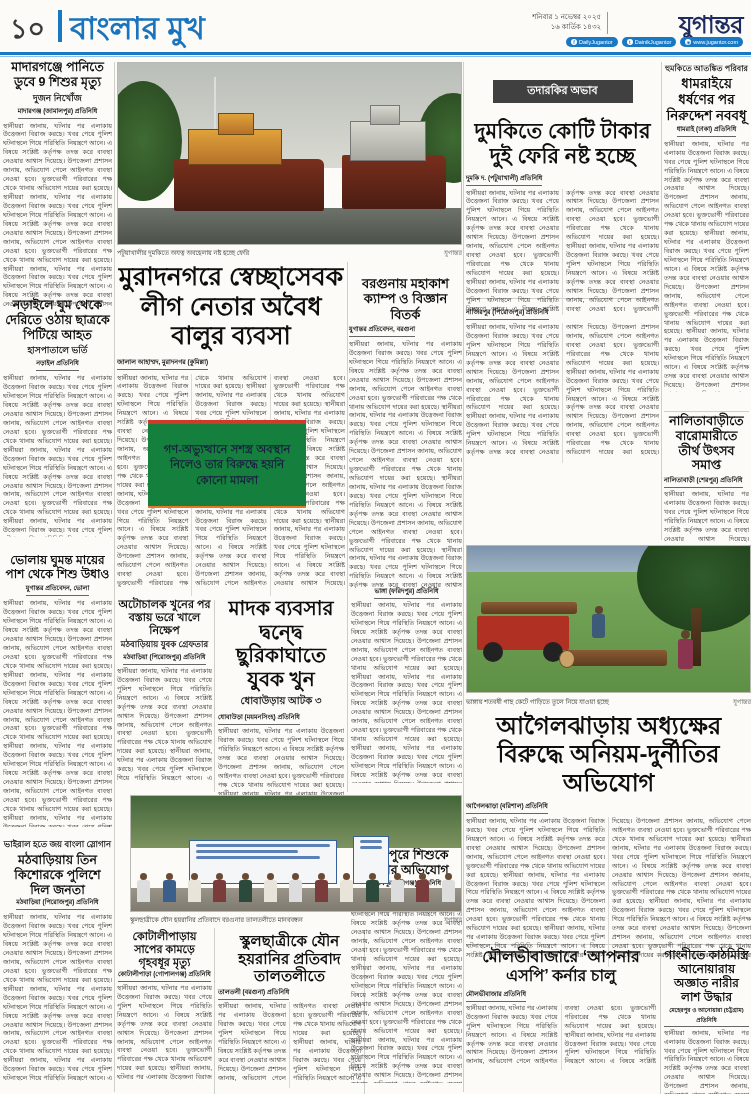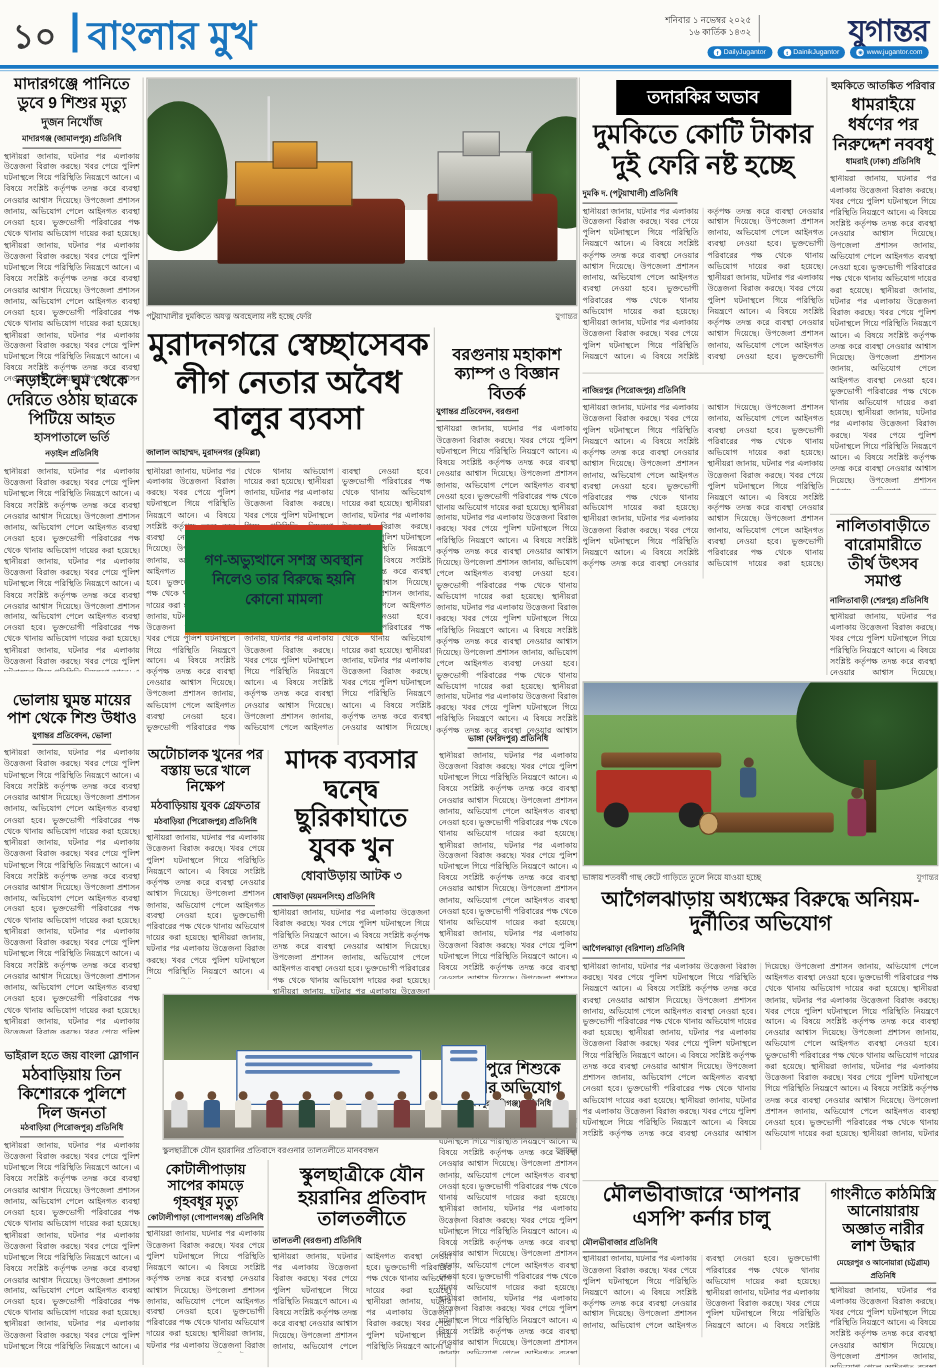--- a/index.html
+++ b/index.html
@@ -25,22 +25,22 @@
   .head-c{font-weight:bold;text-align:center;color:#0e0e0e;line-height:1.18;}
   .sub-c{font-weight:bold;text-align:center;color:#222;}
   .byline{font-size:6.4px;font-weight:bold;color:#111;}
   .byline span{border-bottom:1px solid #666;padding-bottom:1px;display:inline-block;}
   .byline.ctr{text-align:center;}
   .body-txt{font-size:6.3px;line-height:1.42;text-align:justify;color:#232323;overflow:hidden;}
   .cols2{column-count:2;column-gap:7px;column-rule:1px solid #d9d9d6;}
   .cols3{column-count:3;column-gap:7px;column-rule:1px solid #d9d9d6;}
   .vr{position:absolute;width:1px;background:#cfcfca;}
   .hr{position:absolute;height:1px;background:#cfcfca;}
-  .kicker-bar{background:#000000;color:#fff;font-weight:bold;text-align:center;font-size:14px;
-              padding:2px 0;width:140px;margin:0 auto;}
+  .kicker-bar{background:#404040;color:#fff;font-weight:bold;text-align:center;font-size:11px;
+              padding:2px 0;width:140px;margin:16px auto;}
   .kicker-txt{font-weight:bold;text-align:center;color:#1c1c1c;}
   .caption{font-size:6.4px;color:#2c2c2c;display:flex;justify-content:space-between;}
   .caption .credit{color:#555;}
   
   .pquote{position:absolute;background:#15803d;border-top:4px solid #d03a28;border-bottom:2px solid #e87722;
           display:flex;align-items:center;justify-content:center;text-align:center;
           font-weight:bold;font-size:11.5px;line-height:1.35;color:#18233f;padding:4px 8px;box-sizing:border-box;}
   
   .photo{position:absolute;overflow:hidden;border:1px solid #b9b9b4;box-sizing:border-box;}
   .ferry-sky{position:absolute;left:0;top:0;width:100%;height:58%;background:linear-gradient(#b9beb8,#d9dad2);}
@@ -212,21 +212,21 @@
     <div style="position:absolute;left:211px;top:93px;width:15px;height:30px;border-radius:3px;background:#8a3550;"></div>
     <div style="position:absolute;left:128px;top:60px;width:8px;height:8px;border-radius:50%;background:#5f4330;"></div>
     <div style="position:absolute;left:125px;top:68px;width:13px;height:24px;border-radius:3px;background:#3d5a78;"></div>
   </div>
   <div class="caption abs" style="left:466px;top:697px;width:285px;">
     <span>ভাঙ্গায় শতবর্ষী গাছ কেটে গাড়িতে তুলে নিয়ে যাওয়া হচ্ছে</span>
     <span class="credit">যুগান্তর</span>
   </div>
 
   <div class="abs" style="left:466px;top:712px;width:285px;">
-    <div class="head-c" style="font-size:16px;">আগৈলঝাড়ায় অধ্যক্ষের বিরুদ্ধে অনিয়ম-দুর্নীতির অভিযোগ</div>
+    <div class="head-c" style="font-size:24px;">আগৈলঝাড়ায় অধ্যক্ষের বিরুদ্ধে অনিয়ম-দুর্নীতির অভিযোগ</div>
     <div class="byline" style="margin-top:4px;"><span>আগৈলঝাড়া (বরিশাল) প্রতিনিধি</span></div>
     <div class="body-txt cols2" style="height:150px;margin-top:3px;">স্থানীয়রা জানায়, ঘটনার পর এলাকায় উত্তেজনা বিরাজ করছে। খবর পেয়ে পুলিশ ঘটনাস্থলে গিয়ে পরিস্থিতি নিয়ন্ত্রণে আনে। এ বিষয়ে সংশ্লিষ্ট কর্তৃপক্ষ তদন্ত করে ব্যবস্থা নেওয়ার আশ্বাস দিয়েছে। উপজেলা প্রশাসন জানায়, অভিযোগ পেলে আইনগত ব্যবস্থা নেওয়া হবে। ভুক্তভোগী পরিবারের পক্ষ থেকে থানায় অভিযোগ দায়ের করা হয়েছে। স্থানীয়রা জানায়, ঘটনার পর এলাকায় উত্তেজনা বিরাজ করছে। খবর পেয়ে পুলিশ ঘটনাস্থলে গিয়ে পরিস্থিতি নিয়ন্ত্রণে আনে। এ বিষয়ে সংশ্লিষ্ট কর্তৃপক্ষ তদন্ত করে ব্যবস্থা নেওয়ার আশ্বাস দিয়েছে। উপজেলা প্রশাসন জানায়, অভিযোগ পেলে আইনগত ব্যবস্থা নেওয়া হবে। ভুক্তভোগী পরিবারের পক্ষ থেকে থানায় অভিযোগ দায়ের করা হয়েছে। স্থানীয়রা জানায়, ঘটনার পর এলাকায় উত্তেজনা বিরাজ করছে। খবর পেয়ে পুলিশ ঘটনাস্থলে গিয়ে পরিস্থিতি নিয়ন্ত্রণে আনে। এ বিষয়ে সংশ্লিষ্ট কর্তৃপক্ষ তদন্ত করে ব্যবস্থা নেওয়ার আশ্বাস দিয়েছে। উপজেলা প্রশাসন জানায়, অভিযোগ পেলে আইনগত ব্যবস্থা নেওয়া হবে। ভুক্তভোগী পরিবারের পক্ষ থেকে থানায় অভিযোগ দায়ের করা হয়েছে। স্থানীয়রা জানায়, ঘটনার পর এলাকায় উত্তেজনা বিরাজ করছে। খবর পেয়ে পুলিশ ঘটনাস্থলে গিয়ে পরিস্থিতি নিয়ন্ত্রণে আনে। এ বিষয়ে সংশ্লিষ্ট কর্তৃপক্ষ তদন্ত করে ব্যবস্থা নেওয়ার আশ্বাস দিয়েছে। উপজেলা প্রশাসন জানায়, অভিযোগ পেলে আইনগত ব্যবস্থা নেওয়া হবে। ভুক্তভোগী পরিবারের পক্ষ থেকে থানায় অভিযোগ দায়ের করা হয়েছে। স্থানীয়রা জানায়, ঘটনার পর এলাকায় উত্তেজনা বিরাজ করছে। খবর পেয়ে পুলিশ ঘটনাস্থলে গিয়ে পরিস্থিতি নিয়ন্ত্রণে আনে। এ বিষয়ে সংশ্লিষ্ট কর্তৃপক্ষ তদন্ত করে ব্যবস্থা নেওয়ার আশ্বাস দিয়েছে। উপজেলা প্রশাসন জানায়, অভিযোগ পেলে আইনগত ব্যবস্থা নেওয়া হবে। ভুক্তভোগী পরিবারের পক্ষ থেকে থানায় অভিযোগ দায়ের করা হয়েছে। স্থানীয়রা জানায়, ঘটনার পর এলাকায় উত্তেজনা বিরাজ করছে। খবর পেয়ে পুলিশ ঘটনাস্থলে গিয়ে পরিস্থিতি নিয়ন্ত্রণে আনে। এ বিষয়ে সংশ্লিষ্ট কর্তৃপক্ষ তদন্ত করে ব্যবস্থা নেওয়ার আশ্বাস দিয়েছে। উপজেলা প্রশাসন জানায়, অভিযোগ পেলে আইনগত ব্যবস্থা নেওয়া হবে। ভুক্তভোগী পরিবারের পক্ষ থেকে থানায় অভিযোগ দায়ের করা হয়েছে। স্থানীয়রা জানায়, ঘটনার পর এলাকায় উত্তেজনা বিরাজ করছে। খবর পেয়ে পুলিশ ঘটনাস্থলে গিয়ে পরিস্থিতি নিয়ন্ত্রণে আনে। এ বিষয়ে সংশ্লিষ্ট কর্তৃপক্ষ তদন্ত করে ব্যবস্থা নেওয়ার আশ্বাস দিয়েছে। উপজেলা প্রশাসন জানায়, অভিযোগ পেলে আইনগত ব্যবস্থা নেওয়া হবে। ভুক্তভোগী পরিবারের পক্ষ থেকে থানায় অভিযোগ দায়ের করা হয়েছে। স্থানীয়রা জানায়, ঘটনার পর এলাকায় উত্তেজনা বিরাজ করছে। খবর পেয়ে পুলিশ ঘটনাস্থলে গিয়ে পরিস্থিতি নিয়ন্ত্রণে আনে। এ বিষয়ে সংশ্লিষ্ট কর্তৃপক্ষ তদন্ত করে ব্যবস্থা নেওয়ার আশ্বাস দিয়েছে। উপজেলা প্রশাসন জানায়, অভিযোগ পেলে আইনগত ব্যবস্থা নেওয়া হবে। ভুক্তভোগী পরিবারের পক্ষ থেকে থানায় অভিযোগ দায়ের করা হয়েছে। স্থানীয়রা জানায়, ঘটনার পর এলাকায় উত্তেজনা বিরাজ করছে। খবর পেয়ে পুলিশ ঘটনাস্থলে গিয়ে পরিস্থিতি নিয়ন্ত্রণে আনে। এ বিষয়ে সংশ্লিষ্ট কর্তৃপক্ষ তদন্ত করে ব্যবস্থা নেওয়ার আশ্বাস দিয়েছে। উপজেলা প্রশাসন জানায়, অভিযোগ পেলে আইনগত ব্যবস্থা নেওয়া হবে। ভুক্তভোগী পরিবারের পক্ষ থেকে থানায় অভিযোগ দায়ের করা হয়েছে। স্থানীয়রা জানায়, ঘটনার পর এলাকায় উত্তেজনা বিরাজ করছে। খবর পেয়ে পুলিশ ঘটনাস্থলে গিয়ে পরিস্থিতি নিয়ন্ত্রণে আনে। এ বিষয়ে সংশ্লিষ্ট কর্তৃপক্ষ তদন্ত করে ব্যবস্থা নেওয়ার আশ্বাস দিয়েছে। উপজেলা প্রশাসন জানায়, অভিযোগ পেলে আইনগত ব্যবস্থা নেওয়া হবে। ভুক্তভোগী পরিবারের পক্ষ থেকে থানায় অভিযোগ দায়ের করা হয়েছে। </div>
   </div>
 
   <div class="abs" style="left:117px;top:598px;width:95px;">
     <div class="head-c" style="font-size:11px;">অটোচালক খুনের পর বস্তায় ভরে খালে নিক্ষেপ</div>
     <div class="sub-c" style="font-size:8.5px;margin-top:1px;">মঠবাড়িয়ায় যুবক গ্রেফতার</div>
     <div class="byline ctr"><span>মঠবাড়িয়া (পিরোজপুর) প্রতিনিধি</span></div>
     <div class="body-txt" style="height:116px;margin-top:2px;">স্থানীয়রা জানায়, ঘটনার পর এলাকায় উত্তেজনা বিরাজ করছে। খবর পেয়ে পুলিশ ঘটনাস্থলে গিয়ে পরিস্থিতি নিয়ন্ত্রণে আনে। এ বিষয়ে সংশ্লিষ্ট কর্তৃপক্ষ তদন্ত করে ব্যবস্থা নেওয়ার আশ্বাস দিয়েছে। উপজেলা প্রশাসন জানায়, অভিযোগ পেলে আইনগত ব্যবস্থা নেওয়া হবে। ভুক্তভোগী পরিবারের পক্ষ থেকে থানায় অভিযোগ দায়ের করা হয়েছে। স্থানীয়রা জানায়, ঘটনার পর এলাকায় উত্তেজনা বিরাজ করছে। খবর পেয়ে পুলিশ ঘটনাস্থলে গিয়ে পরিস্থিতি নিয়ন্ত্রণে আনে। এ বিষয়ে সংশ্লিষ্ট কর্তৃপক্ষ তদন্ত করে ব্যবস্থা নেওয়ার আশ্বাস দিয়েছে। উপজেলা প্রশাসন জানায়, অভিযোগ পেলে আইনগত ব্যবস্থা নেওয়া হবে। ভুক্তভোগী পরিবারের পক্ষ থেকে থানায় অভিযোগ দায়ের করা হয়েছে। স্থানীয়রা জানায়, ঘটনার পর এলাকায় উত্তেজনা বিরাজ করছে। খবর পেয়ে পুলিশ ঘটনাস্থলে গিয়ে পরিস্থিতি নিয়ন্ত্রণে আনে। এ বিষয়ে সংশ্লিষ্ট কর্তৃপক্ষ তদন্ত করে ব্যবস্থা নেওয়ার আশ্বাস দিয়েছে। উপজেলা প্রশাসন জানায়, অভিযোগ পেলে আইনগত ব্যবস্থা নেওয়া হবে। ভুক্তভোগী পরিবারের পক্ষ থেকে থানায় অভিযোগ দায়ের করা হয়েছে। </div>
   </div>

